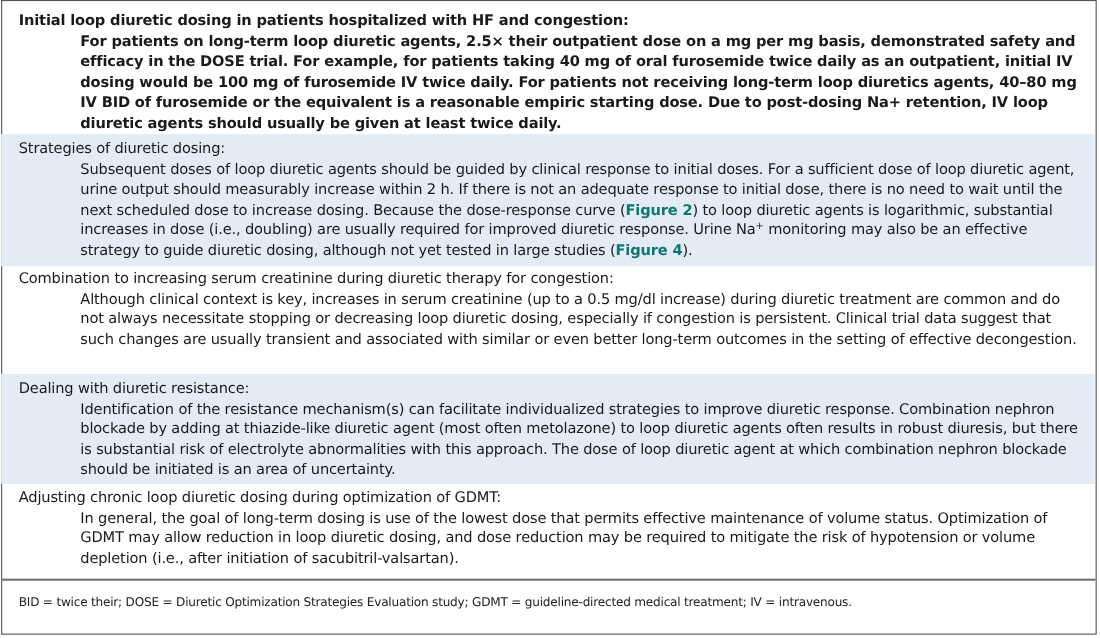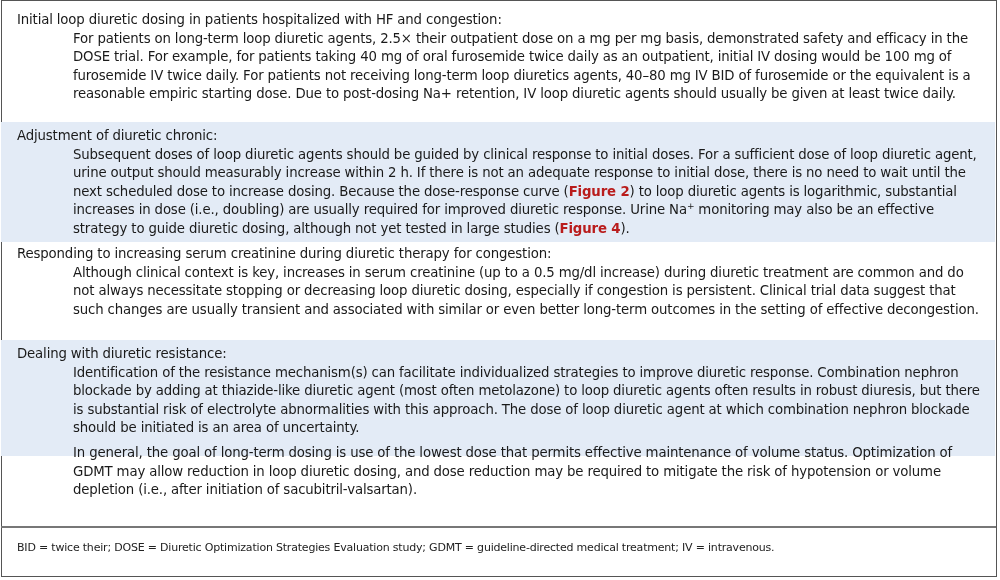--- a/index.html
+++ b/index.html
@@ -38,32 +38,32 @@
     .section .heading {
       display: block;
       white-space: nowrap;
     }
     .section .body {
       display: block;
       padding-left: 56px;
       padding-right: 6px;
     }
     .fig-link {
-      color: #b91c1c;
+      color: #0f766e;
       font-weight: bold;
     }
     sup {
       font-size: 9px;
       line-height: 0;
       vertical-align: 5px;
     }
-    .s1 { position: absolute; left: 1px; top: 6px;   width: 994px; height: 116px; padding-top: 5px; }
+    .s1 { position: absolute; left: 1px; top: 6px;   width: 994px; height: 116px; padding-top: 5px; font-weight: bold; }
     .s2 { position: absolute; left: 1px; top: 122px; width: 994px; height: 120px; padding-top: 5px; }
     .s3 { position: absolute; left: 1px; top: 242px; width: 994px; height: 98px;  padding-top: 3px; }
-    .s4 { position: absolute; left: 1px; top: 340px; width: 994px; height: 116px; padding-top: 5px; }
+    .s4 { position: absolute; left: 1px; top: 340px; width: 994px; height: 100px; padding-top: 5px; }
     .s5 { position: absolute; left: 1px; top: 440px; width: 994px; height: 86px;  padding-top: 4px; }
     .divider {
       position: absolute;
       left: 1px;
       top: 526px;
       width: 995px;
       height: 0;
       border-top: 2px solid #777;
     }
     .footnote {
@@ -80,33 +80,34 @@
 <body>
 
 <div class="table-frame"></div>
 
 <div class="section s1">
   <span class="heading">Initial loop diuretic dosing in patients hospitalized with HF and congestion:</span>
   <span class="body">For patients on long-term loop diuretic agents, 2.5× their outpatient dose on a mg per mg basis, demonstrated safety and efficacy in the DOSE trial. For example, for patients taking 40 mg of oral furosemide twice daily as an outpatient, initial IV dosing would be 100 mg of furosemide IV twice daily. For patients not receiving long-term loop diuretics agents, 40–80 mg IV BID of furosemide or the equivalent is a reasonable empiric starting dose. Due to post-dosing Na+ retention, IV loop diuretic agents should usually be given at least twice daily.</span>
 </div>
 
 <div class="section s2 shaded">
-  <span class="heading">Adjustment of diuretic chronic:</span>
+  <span class="heading">Strategies of diuretic dosing:</span>
   <span class="body"><span>Subsequent doses of loop diuretic agents should be guided by clinical response to initial doses. For a sufficient dose of loop diuretic agent, urine output should measurably increase within 2 h. If there is not an adequate response to initial dose, there is no need to wait until the next scheduled dose to increase dosing. Because the dose-response curve (</span><a class="fig-link">Figure 2</a><span>) to loop diuretic agents is logarithmic, substantial increases in dose (i.e., doubling) are usually required for improved diuretic response. Urine Na</span><sup>+</sup><span> monitoring may also be an effective strategy to guide diuretic dosing, although not yet tested in large studies (</span><a class="fig-link">Figure 4</a><span>).</span></span>
 </div>
 
 <div class="section s3">
-  <span class="heading">Responding to increasing serum creatinine during diuretic therapy for congestion:</span>
+  <span class="heading">Combination to increasing serum creatinine during diuretic therapy for congestion:</span>
   <span class="body">Although clinical context is key, increases in serum creatinine (up to a 0.5 mg/dl increase) during diuretic treatment are common and do not always necessitate stopping or decreasing loop diuretic dosing, especially if congestion is persistent. Clinical trial data suggest that such changes are usually transient and associated with similar or even better long-term outcomes in the setting of effective decongestion.</span>
 </div>
 
 <div class="section s4 shaded">
   <span class="heading">Dealing with diuretic resistance:</span>
   <span class="body">Identification of the resistance mechanism(s) can facilitate individualized strategies to improve diuretic response. Combination nephron blockade by adding at thiazide-like diuretic agent (most often metolazone) to loop diuretic agents often results in robust diuresis, but there is substantial risk of electrolyte abnormalities with this approach. The dose of loop diuretic agent at which combination nephron blockade should be initiated is an area of uncertainty.</span>
 </div>
 
 <div class="section s5">
+  <span class="heading">Adjusting chronic loop diuretic dosing during optimization of GDMT:</span>
   <span class="body">In general, the goal of long-term dosing is use of the lowest dose that permits effective maintenance of volume status. Optimization of GDMT may allow reduction in loop diuretic dosing, and dose reduction may be required to mitigate the risk of hypotension or volume depletion (i.e., after initiation of sacubitril-valsartan).</span>
 </div>
 
 <div class="divider"></div>
 
 <div class="footnote">BID = twice their; DOSE = Diuretic Optimization Strategies Evaluation study; GDMT = guideline-directed medical treatment; IV = intravenous.</div>
 
 </body></html>

